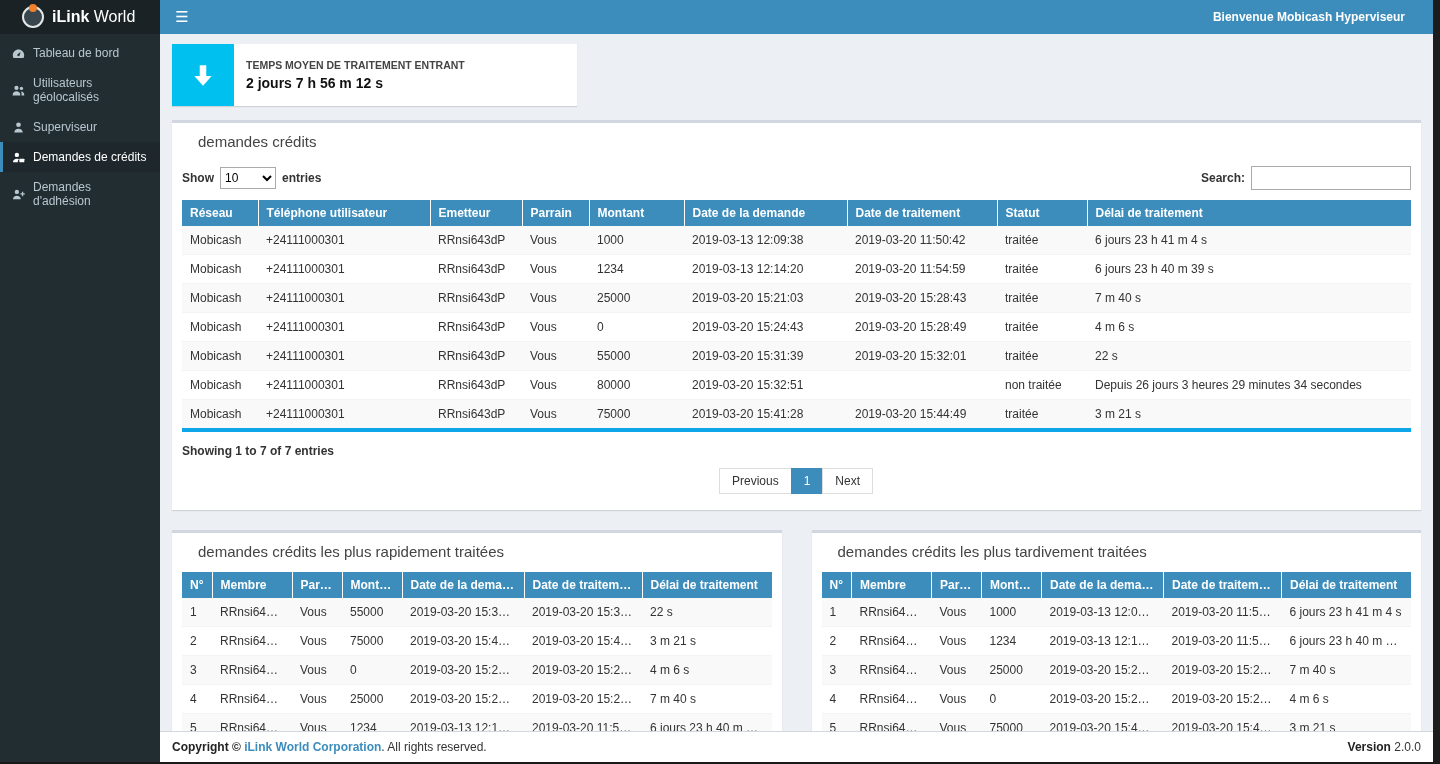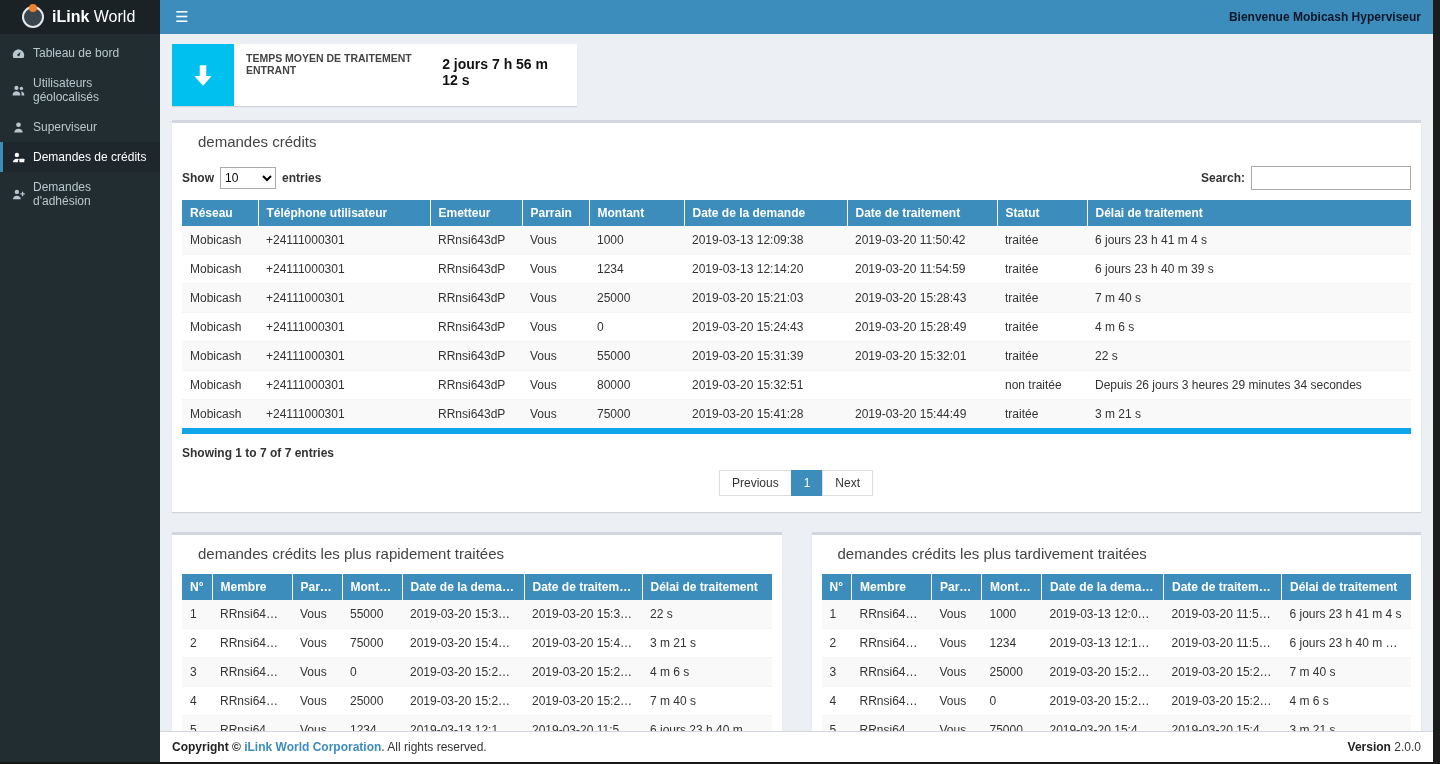--- a/index.html
+++ b/index.html
@@ -18,43 +18,43 @@
   .logo-mark::after{content:"";position:absolute;top:-4px;left:50%;transform:translateX(-50%);width:8px;height:8px;background:#f0812c;border-radius:50%}
   .logo-text{color:#fff;font-size:16px;white-space:nowrap}
   .menu{list-style:none;margin:4px 0 0;padding:0}
   .menu-item{display:flex;align-items:center;gap:8px;padding:8px 8px 8px 9px;color:#b8c7ce;cursor:pointer;border-left:3px solid transparent;font-size:12px}
   .menu-item svg{width:13px;height:13px;fill:currentColor;flex:0 0 13px}
   .menu-item.active{background:#1e282c;color:#fff;border-left-color:#3c8dbc}
 
   
   .navbar{position:absolute;left:160px;top:0;width:1273px;height:34px;background:#3c8dbc;display:flex;align-items:center;justify-content:space-between;z-index:2}
   .hamburger{width:44px;height:34px;display:flex;align-items:center;justify-content:center;color:#fff;font-size:15px;cursor:pointer}
-  .welcome{color:#0f172a;font-weight:bold;font-size:12px;padding-right:12px}
+  .welcome{color:#ffffff;font-weight:bold;font-size:12px;padding-right:28px}
 
   
   .main{position:absolute;left:160px;top:34px;width:1273px;height:697px;overflow:hidden}
   .content{padding:10px 12px 0 12px}
 
   .info-box{width:405px;background:#fff;box-shadow:0 1px 1px rgba(0,0,0,.12);display:flex;margin-bottom:14px}
   .info-box-icon{width:62px;height:62px;background:#00c0ef;display:flex;align-items:center;justify-content:center;flex:0 0 62px}
-  .info-box-content{padding:8px 12px;display:flex;flex-direction:row;justify-content:center}
+  .info-box-content{padding:8px 12px;display:flex;flex-direction:column;justify-content:center}
   .info-box-title{font-size:10.5px;font-weight:bold;color:#444}
   .info-box-value{font-size:14px;font-weight:bold;color:#111;margin-top:4px}
 
   .box{background:#fff;border-top:3px solid #d2d6de;box-shadow:0 1px 1px rgba(0,0,0,.12);margin-bottom:20px}
   .box-header{padding:10px 26px 8px;font-size:15px;color:#444}
   .box-body{padding:2px 10px 10px}
 
   .dt-controls{display:flex;justify-content:space-between;align-items:center;margin:6px 0 10px;font-weight:bold;color:#333}
   .dt-length{display:flex;align-items:center;gap:6px}
   .dt-select{width:56px;height:22px;border:1px solid #aaa;background:#fff;font-size:12px;font-family:"Liberation Sans","DejaVu Sans",sans-serif}
   .dt-search{display:flex;align-items:center;gap:6px}
   .dt-search input{width:150px;height:18px;border:1px solid #aaa;padding:2px 4px;font-size:12px;font-family:"Liberation Sans","DejaVu Sans",sans-serif}
 
-  table.dt{width:100%;border-collapse:collapse;table-layout:fixed;border-bottom:6px solid #0ea5e9}
+  table.dt{width:100%;border-collapse:collapse;table-layout:fixed;border-bottom:4px solid #0ea5e9}
   .dt thead th{background:#3c8dbc;color:#fff;font-weight:bold;text-align:left;padding:6px 8px;font-size:12px;border-right:1px solid rgba(255,255,255,.35);cursor:pointer;overflow:hidden;white-space:nowrap;text-overflow:ellipsis}
   .dt thead th:last-child{border-right:none}
   .dt tbody td{padding:7px 8px;border-bottom:1px solid #f4f4f4;font-size:12px;color:#333;overflow:hidden;white-space:nowrap;text-overflow:ellipsis}
   .dt tbody tr:nth-child(odd){background:#f9f9f9}
 
   .dt-info{font-weight:bold;color:#333;margin:12px 0 10px}
   .dt-paginate{display:flex;justify-content:center;margin:2px 0 6px}
   .page-btn{padding:5px 12px;border:1px solid #ddd;background:#fff;color:#333;cursor:pointer;margin-left:-1px;text-decoration:none;font-size:12px}
   .page-btn.active{background:#3c8dbc;border-color:#3c8dbc;color:#fff}
 

